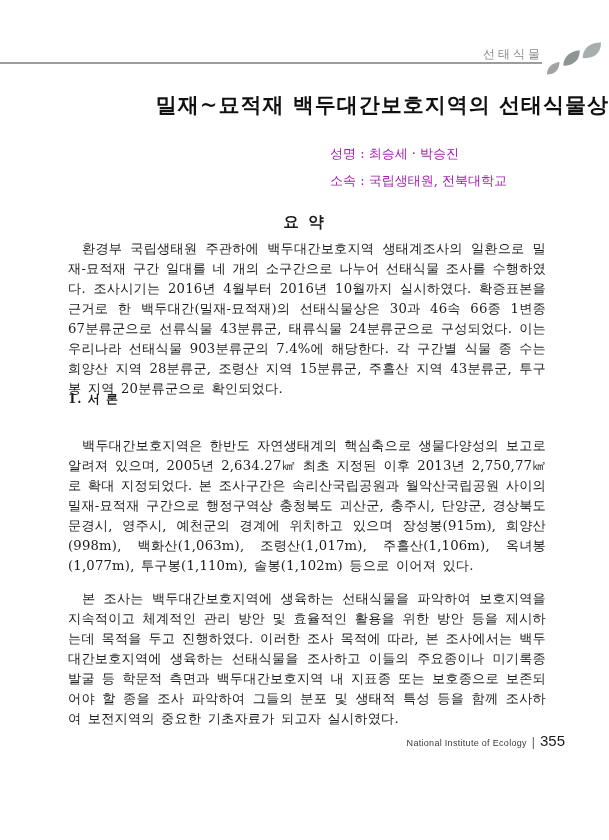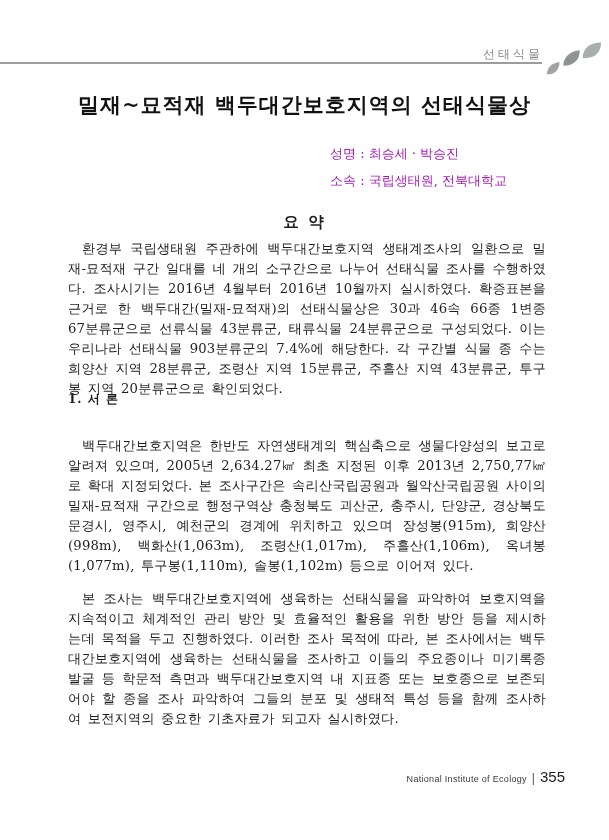--- a/index.html
+++ b/index.html
@@ -37,21 +37,21 @@
     width: 58px;
     height: 38px;
   }
   
   .paper-title {
     position: absolute;
     top: 91px;
     left: 0;
     right: 0;
     margin: 0;
-    text-align: center;
+    text-align: right;
     font-size: 21px;
     font-weight: 700;
     letter-spacing: 1px;
     color: #111;
   }
   .authors {
     position: absolute;
     top: 140px;
     left: 330px;
     font-size: 13px;
@@ -100,21 +100,21 @@
     font-size: 13.2px;
     line-height: 20px;
     text-align: justify;
     letter-spacing: 0.2px;
     word-spacing: 2px;
   }
   .section-body p { margin: 0 0 13px 0; text-indent: 14px; }
   
   .footer {
     position: absolute;
-    top: 768px;
+    top: 732px;
     right: 44px;
     font-family: "Liberation Sans", sans-serif;
     color: #2b2b2b;
     white-space: nowrap;
     text-align: right;
   }
   .footer .publisher { font-size: 9px; color: #3a3a3a; letter-spacing: 0.3px; }
   .footer .separator { font-size: 12px; color: #555; margin: 0 5px; font-weight: 300; }
   .footer .page-number { font-size: 15px; color: #1c1c1c; }
 </style>

